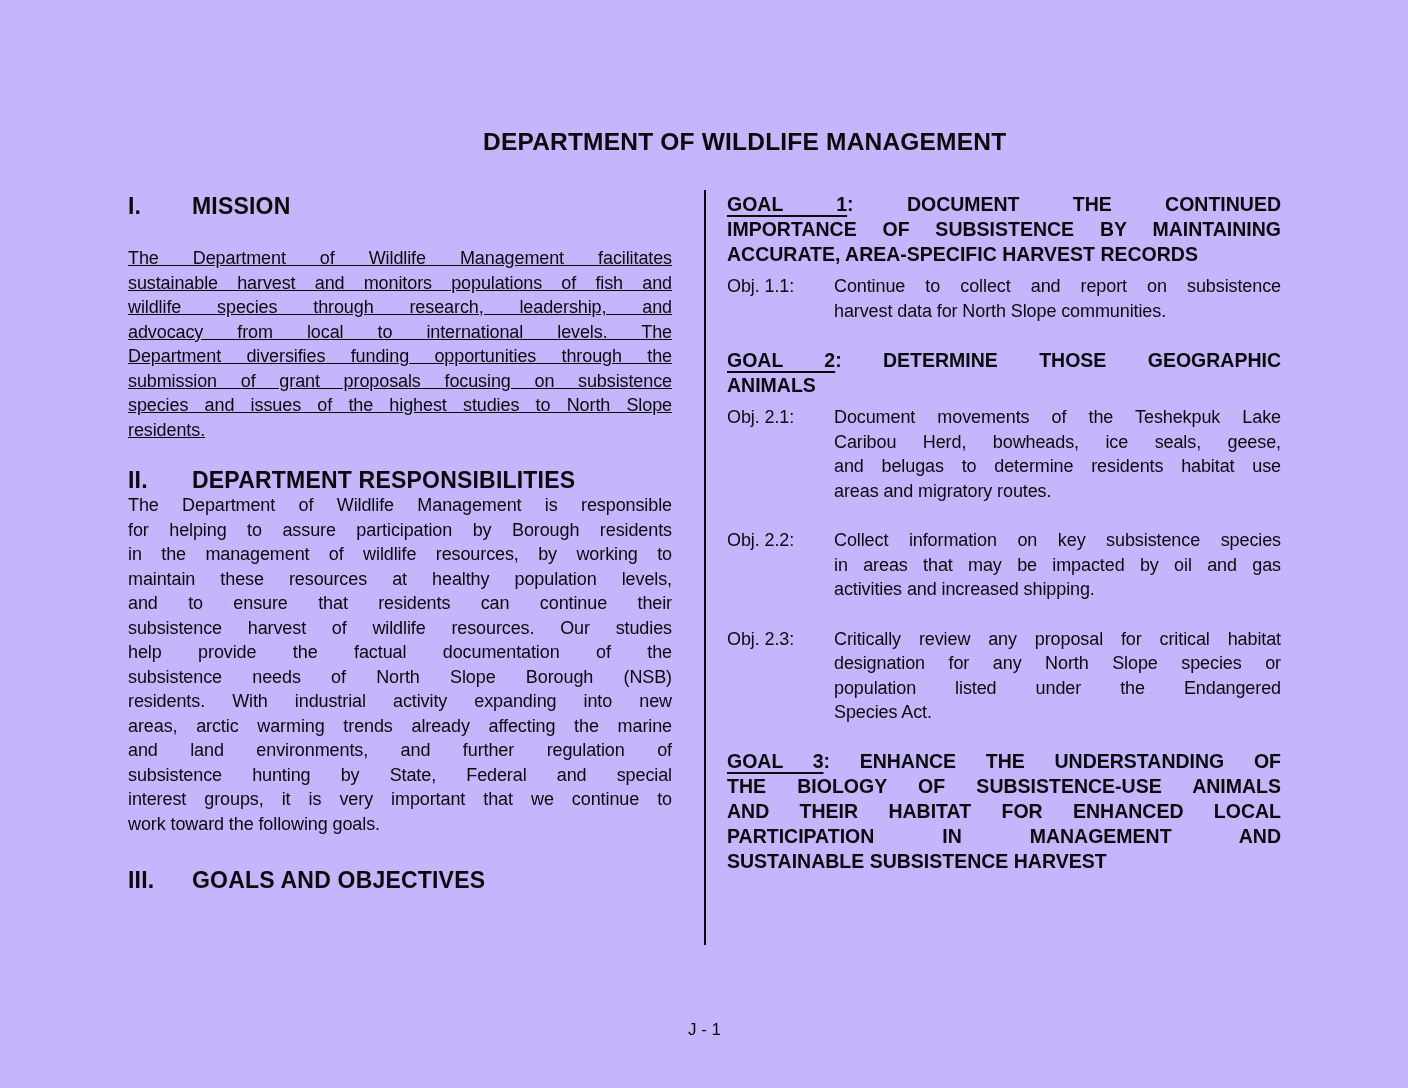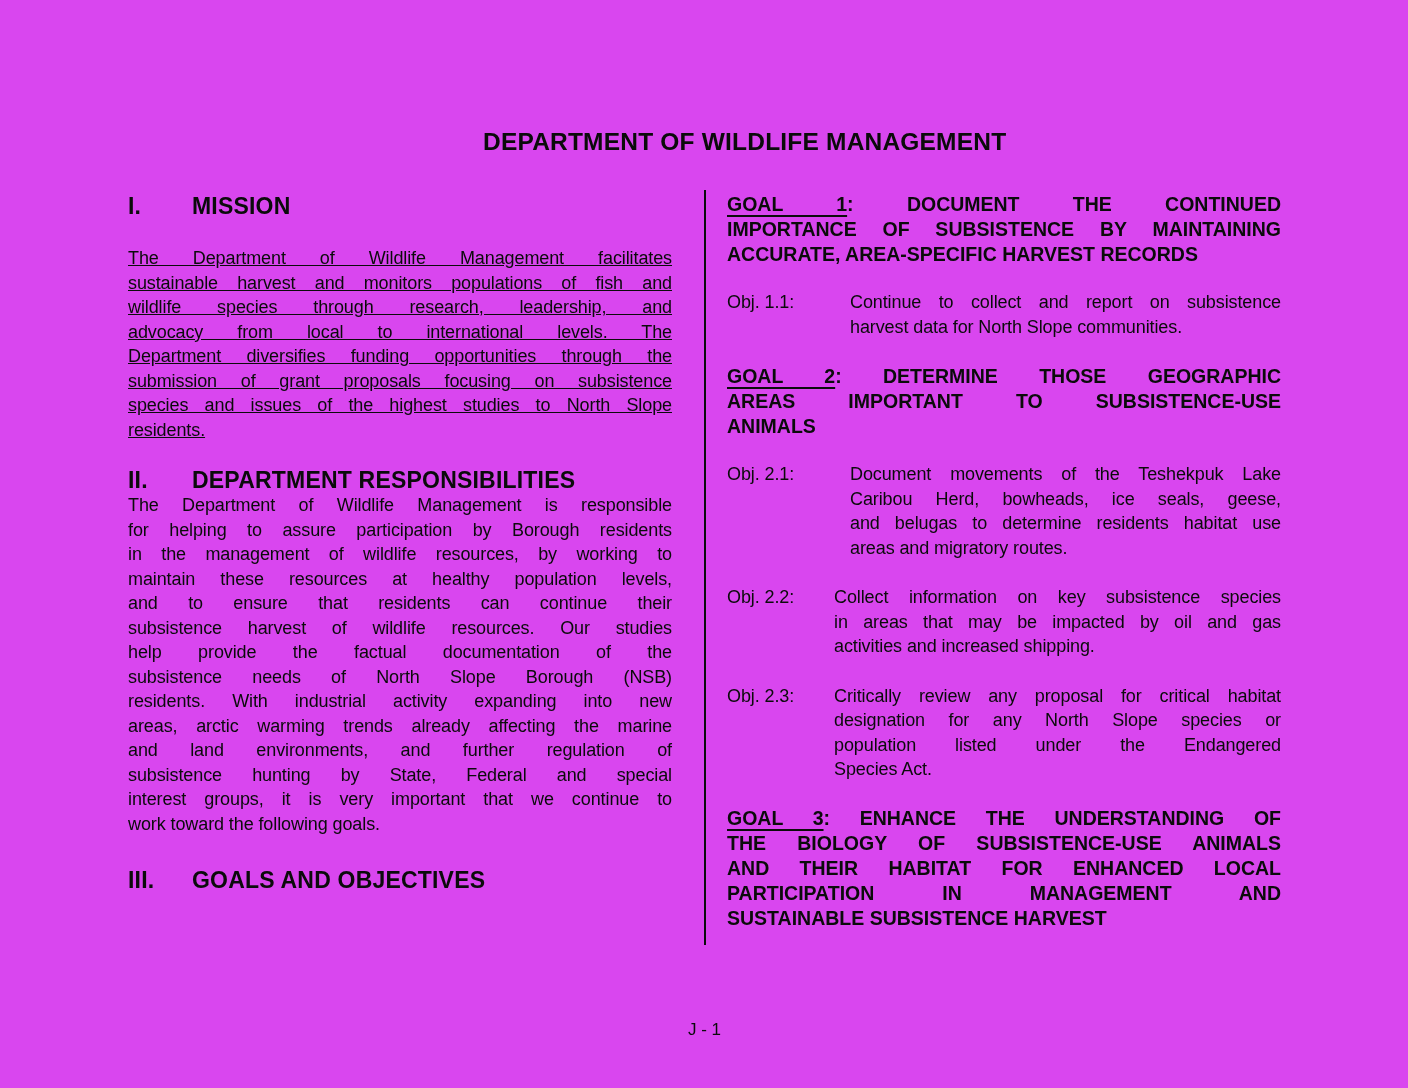--- a/index.html
+++ b/index.html
@@ -1,21 +1,21 @@
 <!DOCTYPE html>
 <html><head>
 <meta charset="utf-8">
 <style>
   * { margin: 0; padding: 0; box-sizing: border-box; }
   html, body { background: #ffffff; }
   .page {
     position: relative;
     width: 1408px;
     height: 1088px;
-    background: #d946ef;
+    background: #c4b5fd;
     color: #0b0b0b;
     font-family: "Liberation Sans", sans-serif;
     overflow: hidden;
   }
   .doc-title {
     position: absolute;
     left: 483px;
     top: 127px;
     font-weight: bold;
     font-size: 24.5px;
@@ -76,21 +76,21 @@
     position: absolute;
     left: 688px;
     top: 1019px;
     font-weight: normal;
     font-size: 17px;
     line-height: 22px;
     white-space: nowrap;
   }
   .mt7  { margin-top: 7px; }
   .mt8  { margin-top: 8px; }
-  .mt23 { margin-top: 23px; gap: 16px; }
+  .mt23 { margin-top: 7px; }
   .mt24 { margin-top: 24px; }
   .mt25 { margin-top: 25px; }
   .mt26 { }
   .mt27 { margin-top: 27px; text-decoration: underline; }
   .mt31 { margin-top: 31px; align-items: flex-end; }
 </style>
 </head>
 <body>
 
 <div class="page">
@@ -151,21 +151,20 @@
     <div class="obj mt23">
         <div class="obj-label">Obj. 1.1:</div>
         <div class="obj-body">
           <div class="jl">Continue to collect and report on subsistence</div>
           <div class="jl last">harvest data for North Slope communities.</div>
         </div>
       </div>
 
     <div class="goal-head mt25">
         <div class="jl"><span class="goal-label">GOAL 2</span>: DETERMINE THOSE GEOGRAPHIC</div>
-        <div class="jl">AREAS IMPORTANT TO SUBSISTENCE-USE</div>
         <div class="jl last">ANIMALS</div>
       </div>
     <div class="obj mt23">
         <div class="obj-label">Obj. 2.1:</div>
         <div class="obj-body">
           <div class="jl">Document movements of the Teshekpuk Lake</div>
           <div class="jl">Caribou Herd, bowheads, ice seals, geese,</div>
           <div class="jl">and belugas to determine residents habitat use</div>
           <div class="jl last">areas and migratory routes.</div>
         </div>

